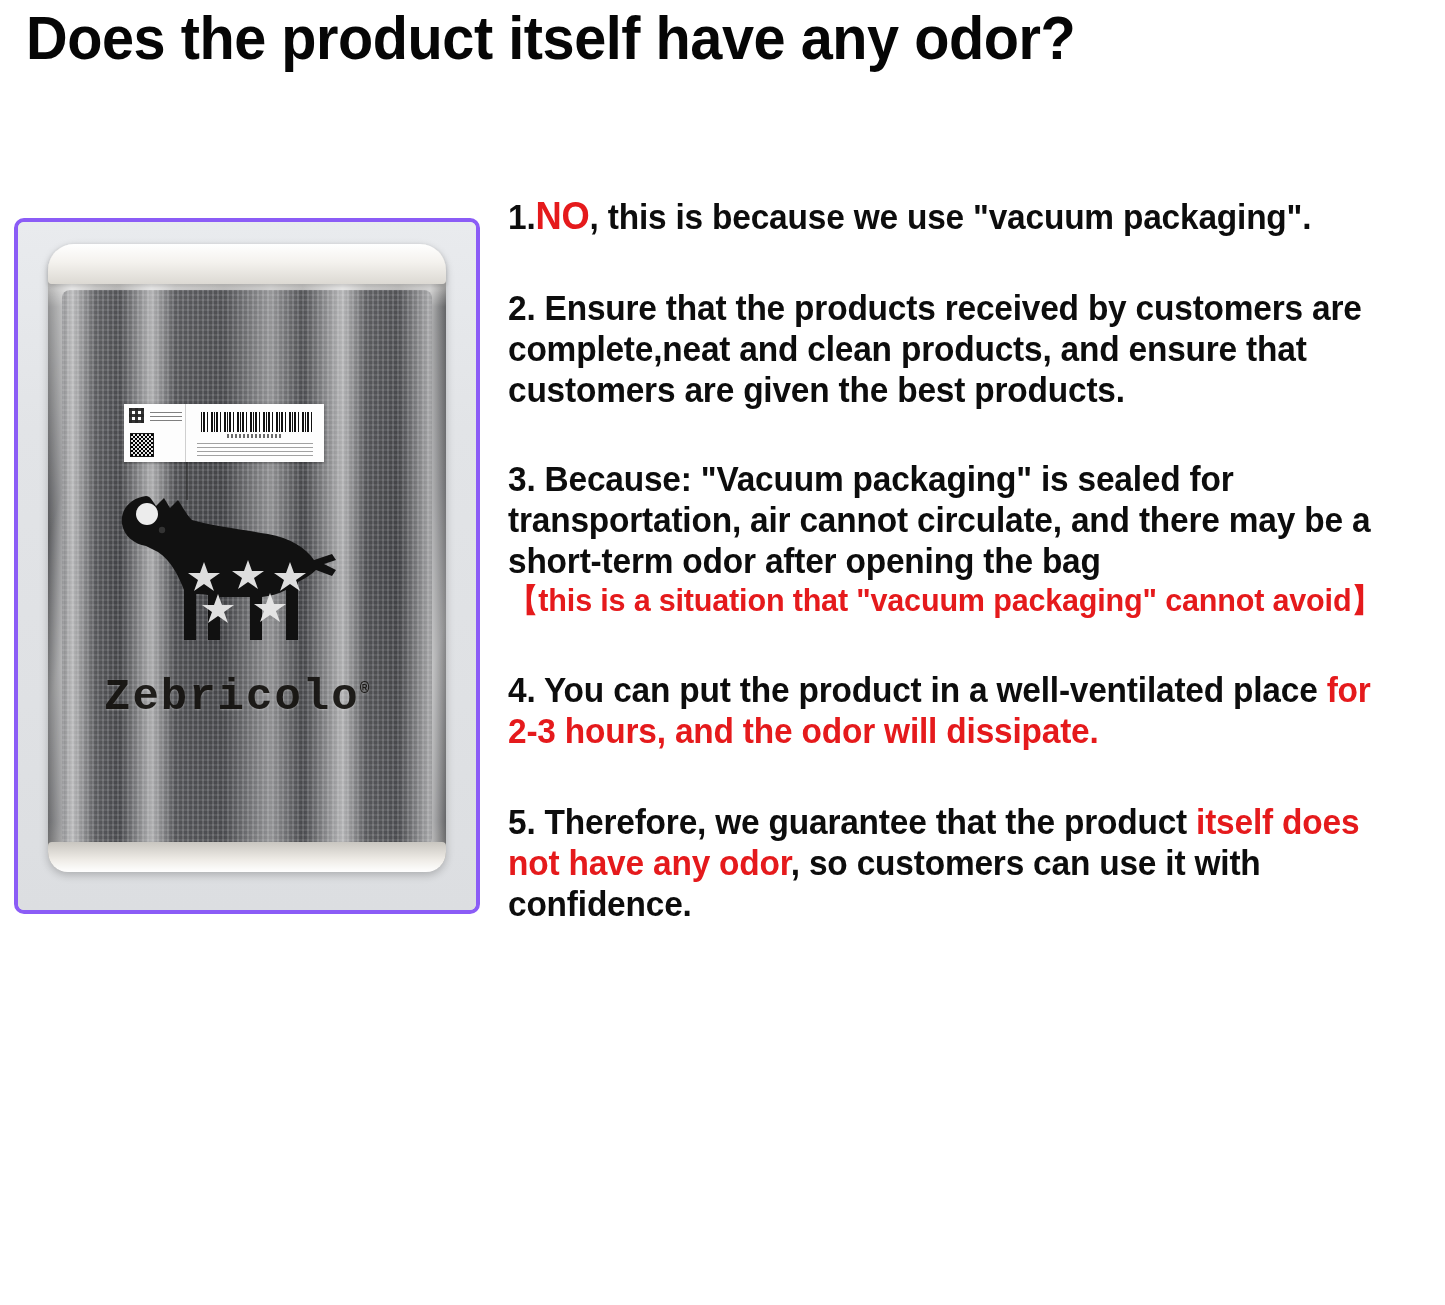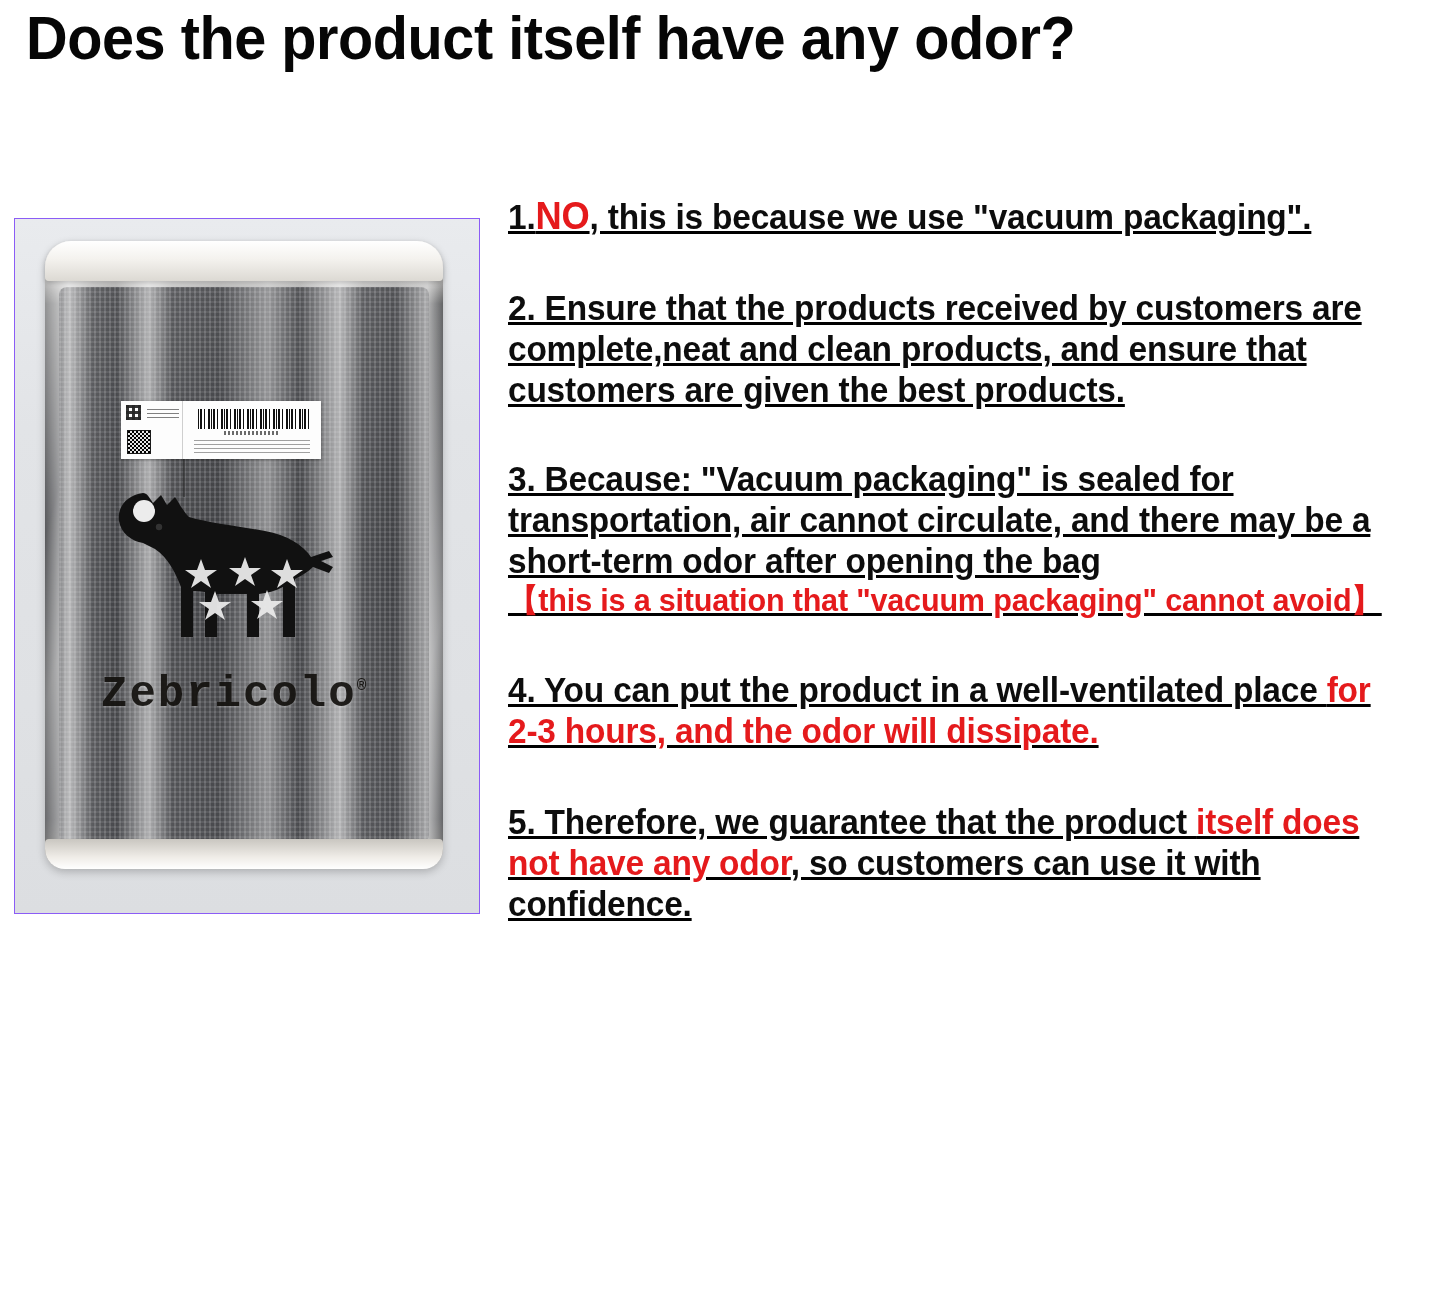--- a/index.html
+++ b/index.html
@@ -40,22 +40,22 @@
   }
 
   
   .photo-frame {
     position: absolute;
     left: 14px;
     top: 218px;
     width: 466px;
     height: 696px;
     box-sizing: border-box;
-    border: 1px solid #8b5cf6;
-    border-radius: 0;
+    border: 4px solid #8b5cf6;
+    border-radius: 10px;
     background: #e3e5e7;
     overflow: hidden;
   }
 
   .photo-inner {
     position: absolute;
     inset: 0;
     background:
       linear-gradient(180deg, #e9ebee 0%, #e2e4e7 30%, #dfe1e4 70%, #dcdee1 100%);
   }
@@ -268,21 +268,20 @@
     font-size: 16px;
     vertical-align: super;
   }
 
   
   .text-col {
     position: absolute;
     left: 508px;
     top: 196px;
     width: 920px;
-    text-decoration: underline;
   }
 
   .para {
     color: #0d0d0d;
     font-family: "Liberation Sans", "DejaVu Sans", sans-serif;
     font-weight: 700;
     font-size: 35px;
     line-height: 41px;
     transform: scaleX(0.955);
     transform-origin: left top;

